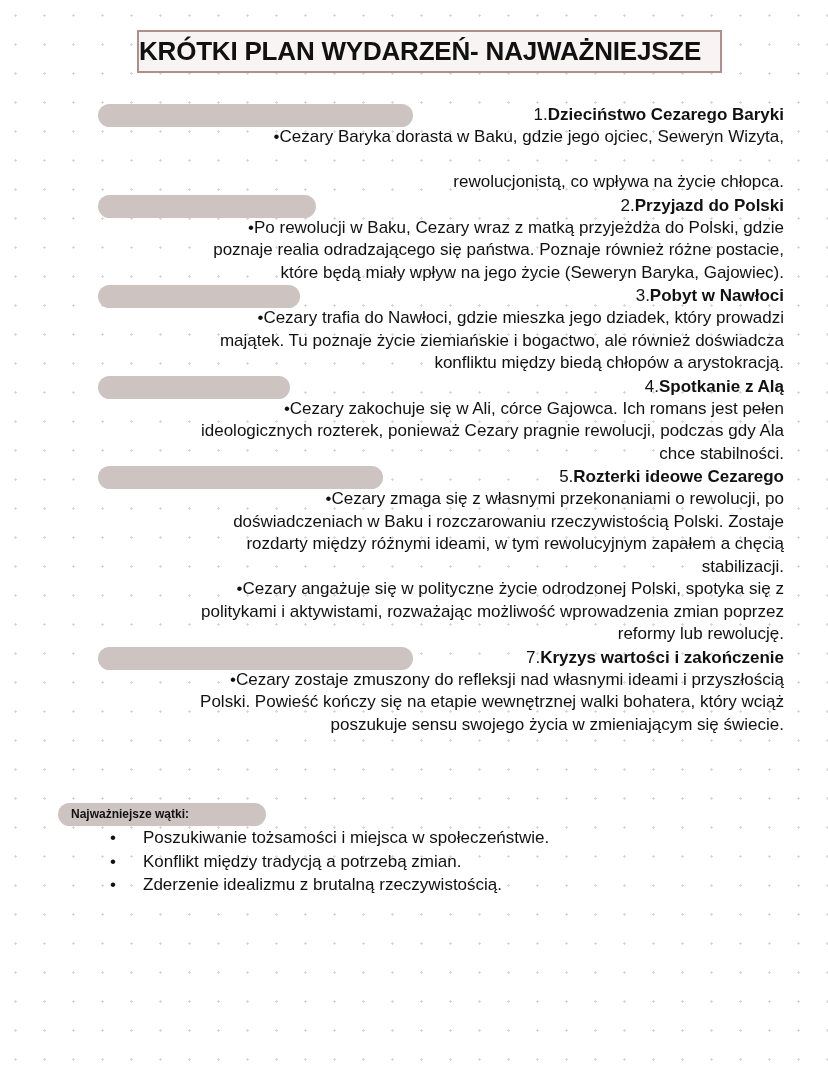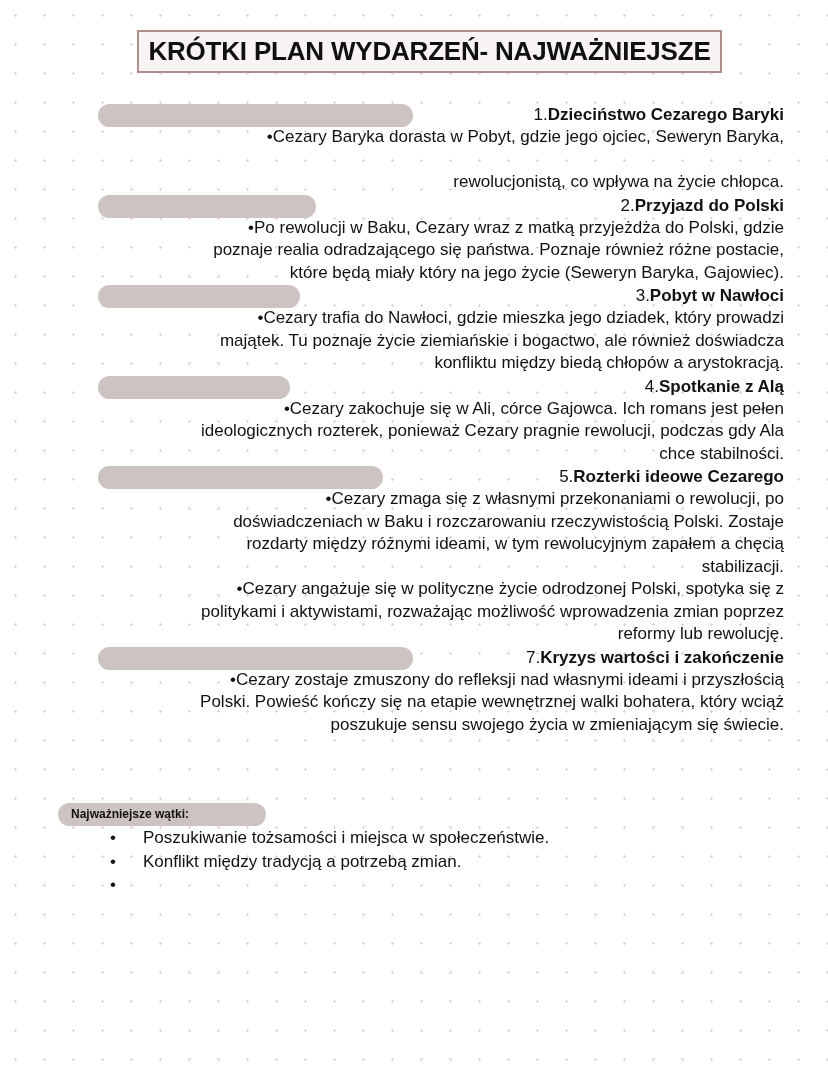--- a/index.html
+++ b/index.html
@@ -10,21 +10,21 @@
       background-size: 29px 29px;
       background-position: 1px 1px;
       font-family: "Liberation Sans", sans-serif;
       color: #111111;
     }
     .title-box {
       position: absolute; left: 137px; top: 30px; width: 585px; height: 43px;
       box-sizing: border-box;
       border: 2px solid #b08f8a;
       background: #f8f4f4;
-      display: flex; align-items: center; justify-content: center;
+      display: flex; align-items: center; justify-content: flex-start;
     }
     .title-text {
       font-weight: bold; font-size: 26px; letter-spacing: -0.2px; color: #111;
       white-space: nowrap;
     }
     .events { position: absolute; left: 104px; top: 103px; width: 680px; }
     .event { margin: 0; text-align: right; }
     .event-head {
       position: relative; height: 23px; line-height: 23px; font-size: 17px;
       white-space: nowrap;
@@ -60,35 +60,35 @@
 </div>
 
 <div class="events">
 
   <div class="event">
     <div class="event-head">
       <span class="pill" style="width:315px"></span>
       <span class="event-num">1.</span><span class="event-title">Dzieciństwo Cezarego Baryki</span>
     </div>
     <p class="event-body">
-      <span class="bullet">•</span><span>Cezary Baryka dorasta w Pobyt, gdzie jego ojciec, Seweryn Baryka,</span><br>
+      <span class="bullet">•</span><span>Cezary Baryka dorasta w Baku, gdzie jego ojciec, Seweryn Wizyta,</span><br>
       <br>
       <span>rewolucjonistą, co wpływa na życie chłopca.</span>
     </p>
   </div>
 
   <div class="event">
     <div class="event-head">
       <span class="pill" style="width:218px"></span>
       <span class="event-num">2.</span><span class="event-title">Przyjazd do Polski</span>
     </div>
     <p class="event-body">
       <span class="bullet">•</span><span>Po rewolucji w Baku, Cezary wraz z matką przyjeżdża do Polski, gdzie</span><br>
       <span>poznaje realia odradzającego się państwa. Poznaje również różne postacie,</span><br>
-      <span>które będą miały który na jego życie (Seweryn Baryka, Gajowiec).</span>
+      <span>które będą miały wpływ na jego życie (Seweryn Baryka, Gajowiec).</span>
     </p>
   </div>
 
   <div class="event">
     <div class="event-head">
       <span class="pill" style="width:202px"></span>
       <span class="event-num">3.</span><span class="event-title">Pobyt w Nawłoci</span>
     </div>
     <p class="event-body">
       <span class="bullet">•</span><span>Cezary trafia do Nawłoci, gdzie mieszka jego dziadek, który prowadzi</span><br>
@@ -144,15 +144,15 @@
 </div>
 
 <div class="threads">
   <div class="threads-head">
     <span class="threads-pill"></span>
     <span class="threads-title">Najważniejsze wątki:</span>
   </div>
   <ul class="threads-list">
     <li><span class="tb">•</span><span>Poszukiwanie tożsamości i miejsca w społeczeństwie.</span></li>
     <li><span class="tb">•</span><span>Konflikt między tradycją a potrzebą zmian.</span></li>
-    <li><span class="tb">•</span></li>
+    <li><span class="tb">•</span><span>Zderzenie idealizmu z brutalną rzeczywistością.</span></li>
   </ul>
 </div>
 
 </body></html>

